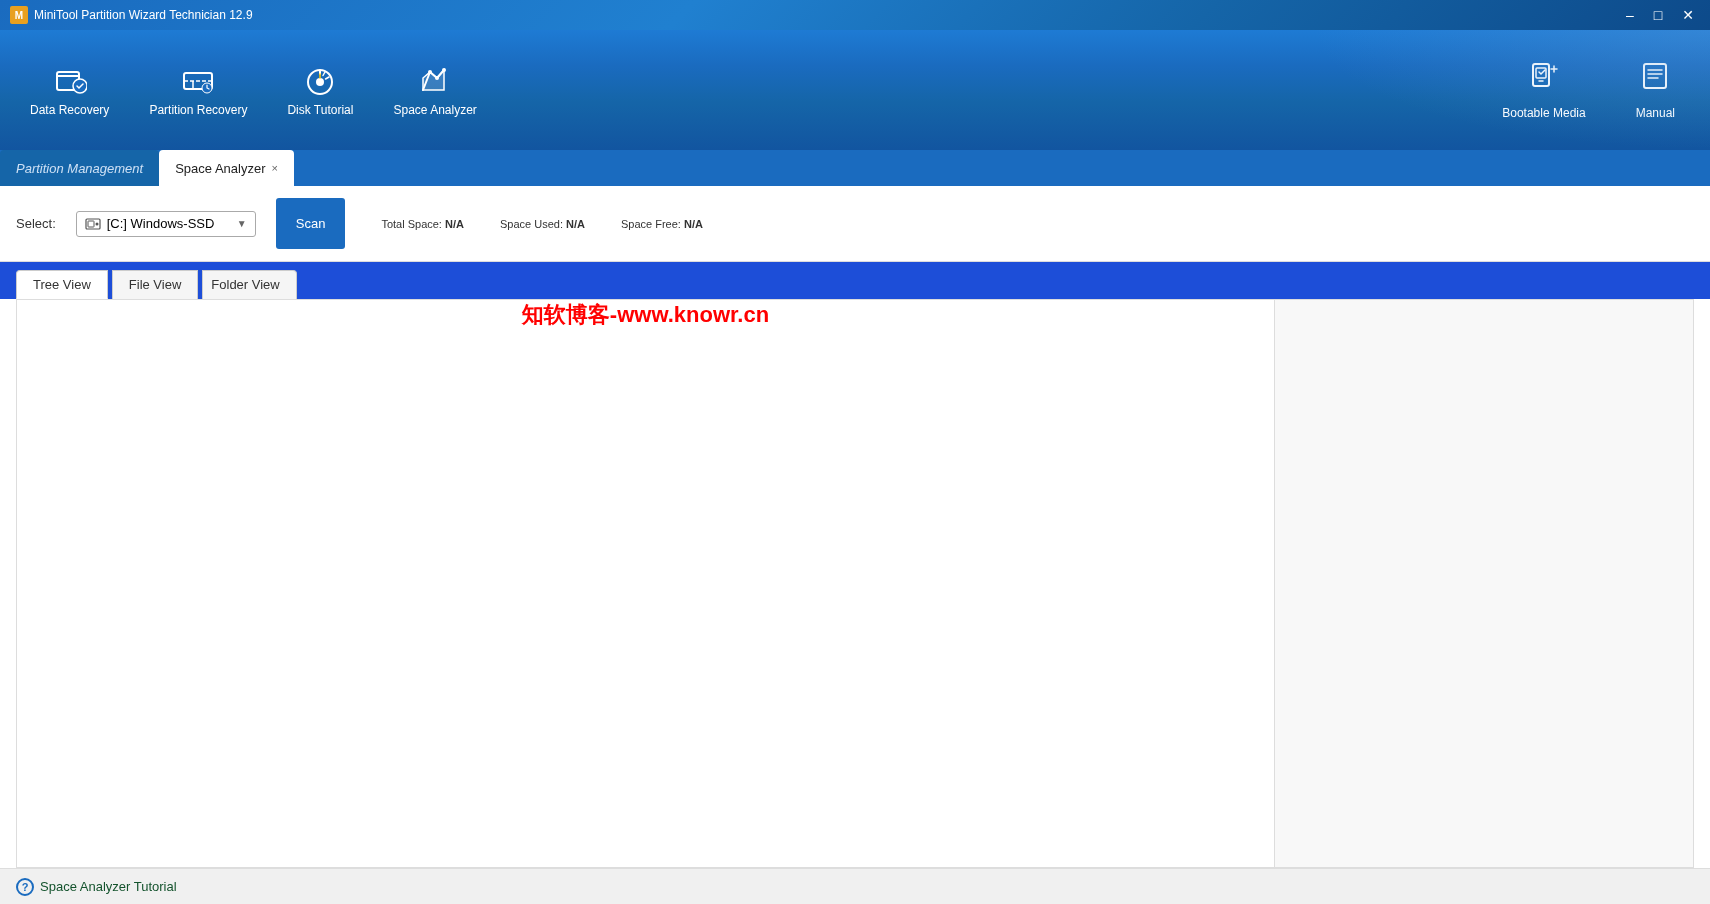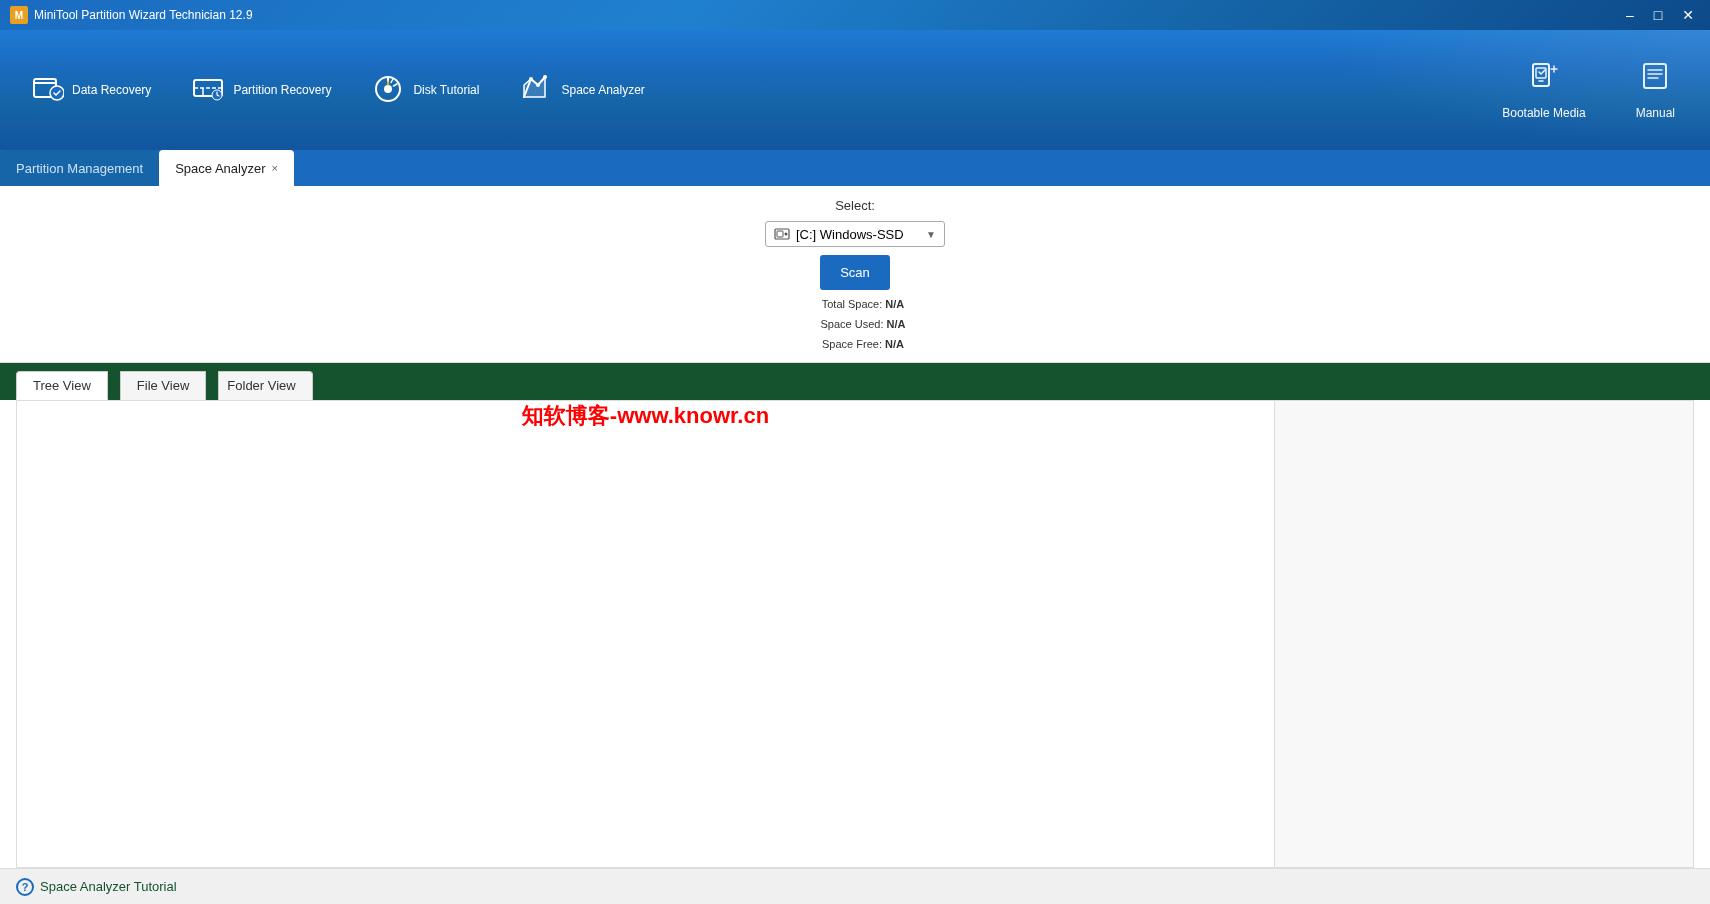--- a/index.html
+++ b/index.html
@@ -35,29 +35,28 @@
       top: 0;
       width: 400px;
       height: 100%;
       background: radial-gradient(ellipse at right top, rgba(100,160,220,0.3) 0%, transparent 70%);
       pointer-events: none;
     }
 
     .nav-items { display: flex; gap: 0; flex: 1; }
     .nav-item {
       display: flex;
-      flex-direction: row;
+      flex-direction: column;
       align-items: center;
       justify-content: flex-end;
       padding: 10px 20px;
       color: white;
       cursor: pointer;
       text-align: center;
       min-width: 100px;
-      gap: 8px;
     }
     .nav-item .icon { font-size: 28px; line-height: 1; }
     .nav-item .label { font-size: 12px; white-space: nowrap; }
 
     .nav-right { display: flex; gap: 20px; margin-right: 10px; }
     .nav-right-item {
       display: flex;
       flex-direction: column;
       align-items: center;
       justify-content: center;
@@ -83,38 +82,38 @@
       font-size: 13px;
       display: flex;
       align-items: center;
       gap: 6px;
       height: 36px;
     }
     .tab-partition {
       background: #1565a8;
       color: #cde0f5;
       border-radius: 4px 4px 0 0;
+      font-style: italic;
     }
     .tab-space {
       background: white;
       color: #222;
       border-radius: 4px 4px 0 0;
       font-weight: 500;
     }
     .tab-close { font-size: 11px; color: #666; cursor: pointer; }
 
     
     .toolbar-row {
       display: flex;
       align-items: center;
       padding: 12px 16px;
-      gap: 8px;
+      gap: 20px;
       border-bottom: 1px solid #ddd;
       background: white;
-      flex-direction: column;
     }
     .select-label { font-size: 13px; color: #333; }
     .drive-select {
       display: flex;
       align-items: center;
       border: 1px solid #aaa;
       border-radius: 3px;
       padding: 4px 8px;
       background: white;
       min-width: 180px;
@@ -122,33 +121,33 @@
       gap: 6px;
       font-size: 13px;
       text-align: center;
     }
     .drive-select .arrow { font-size: 10px; color: #666; margin-left: auto; }
     .scan-btn {
       background: #1a6bbf;
       color: white;
       border: none;
       border-radius: 3px;
-      padding: 10px 20px;
+      padding: 18px 20px;
       font-size: 13px;
       cursor: pointer;
       font-weight: 500;
     }
     .stat-item { font-size: 11px; color: #333; margin-left: 16px; }
 
     
     .view-tabs {
       display: flex;
       padding: 8px 16px 0;
-      gap: 12px;
-      background: #14532d;
+      gap: 4px;
+      background: #1d4ed8;
     }
     .view-tab {
       padding: 6px 16px;
       border: 1px solid #ccc;
       border-bottom: none;
       cursor: pointer;
       font-size: 13px;
       background: #f5f5f5;
       color: #333;
     }

